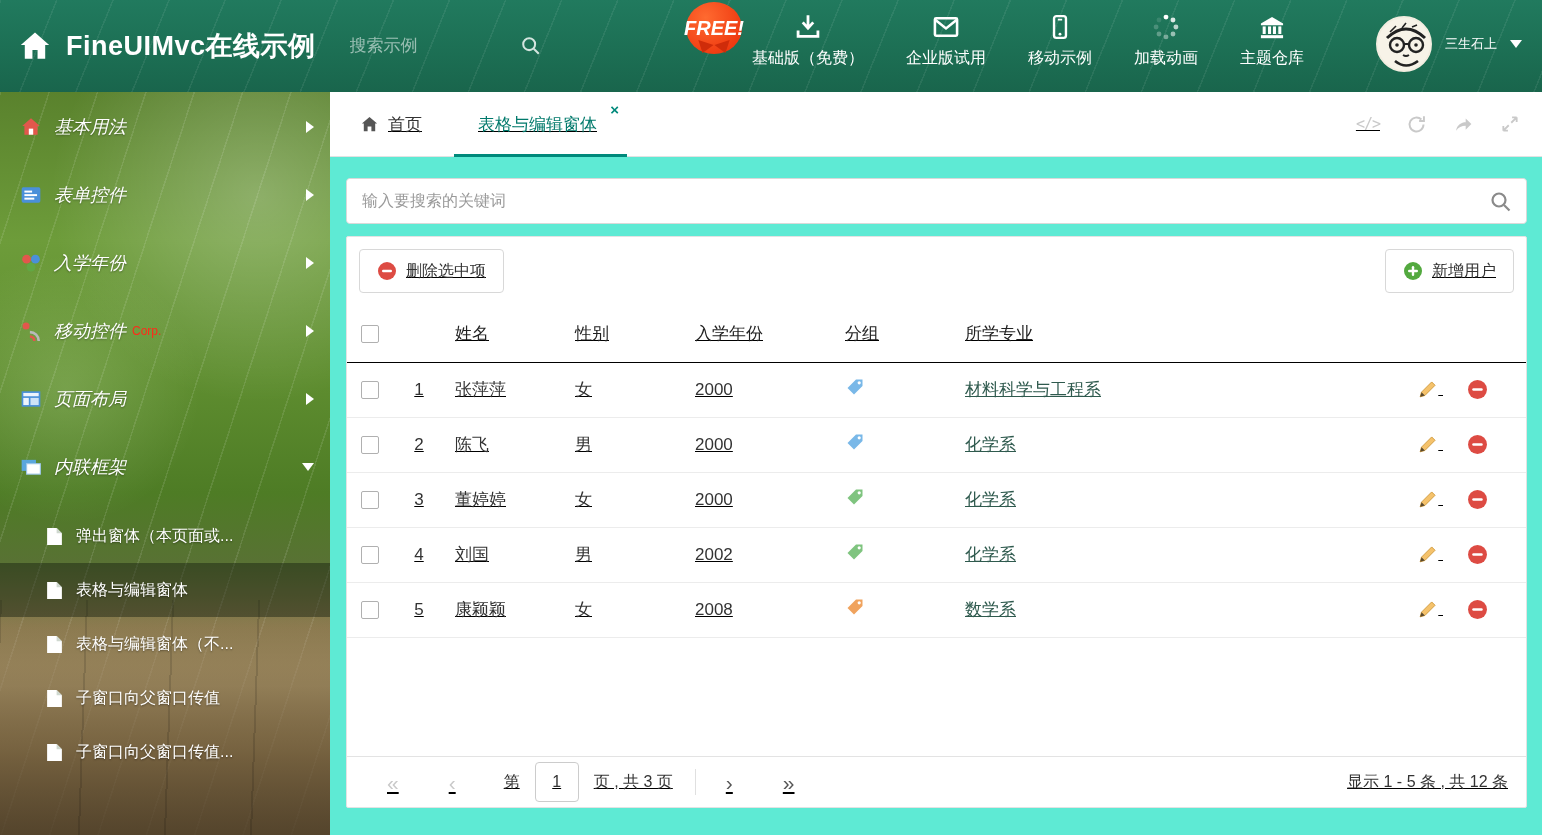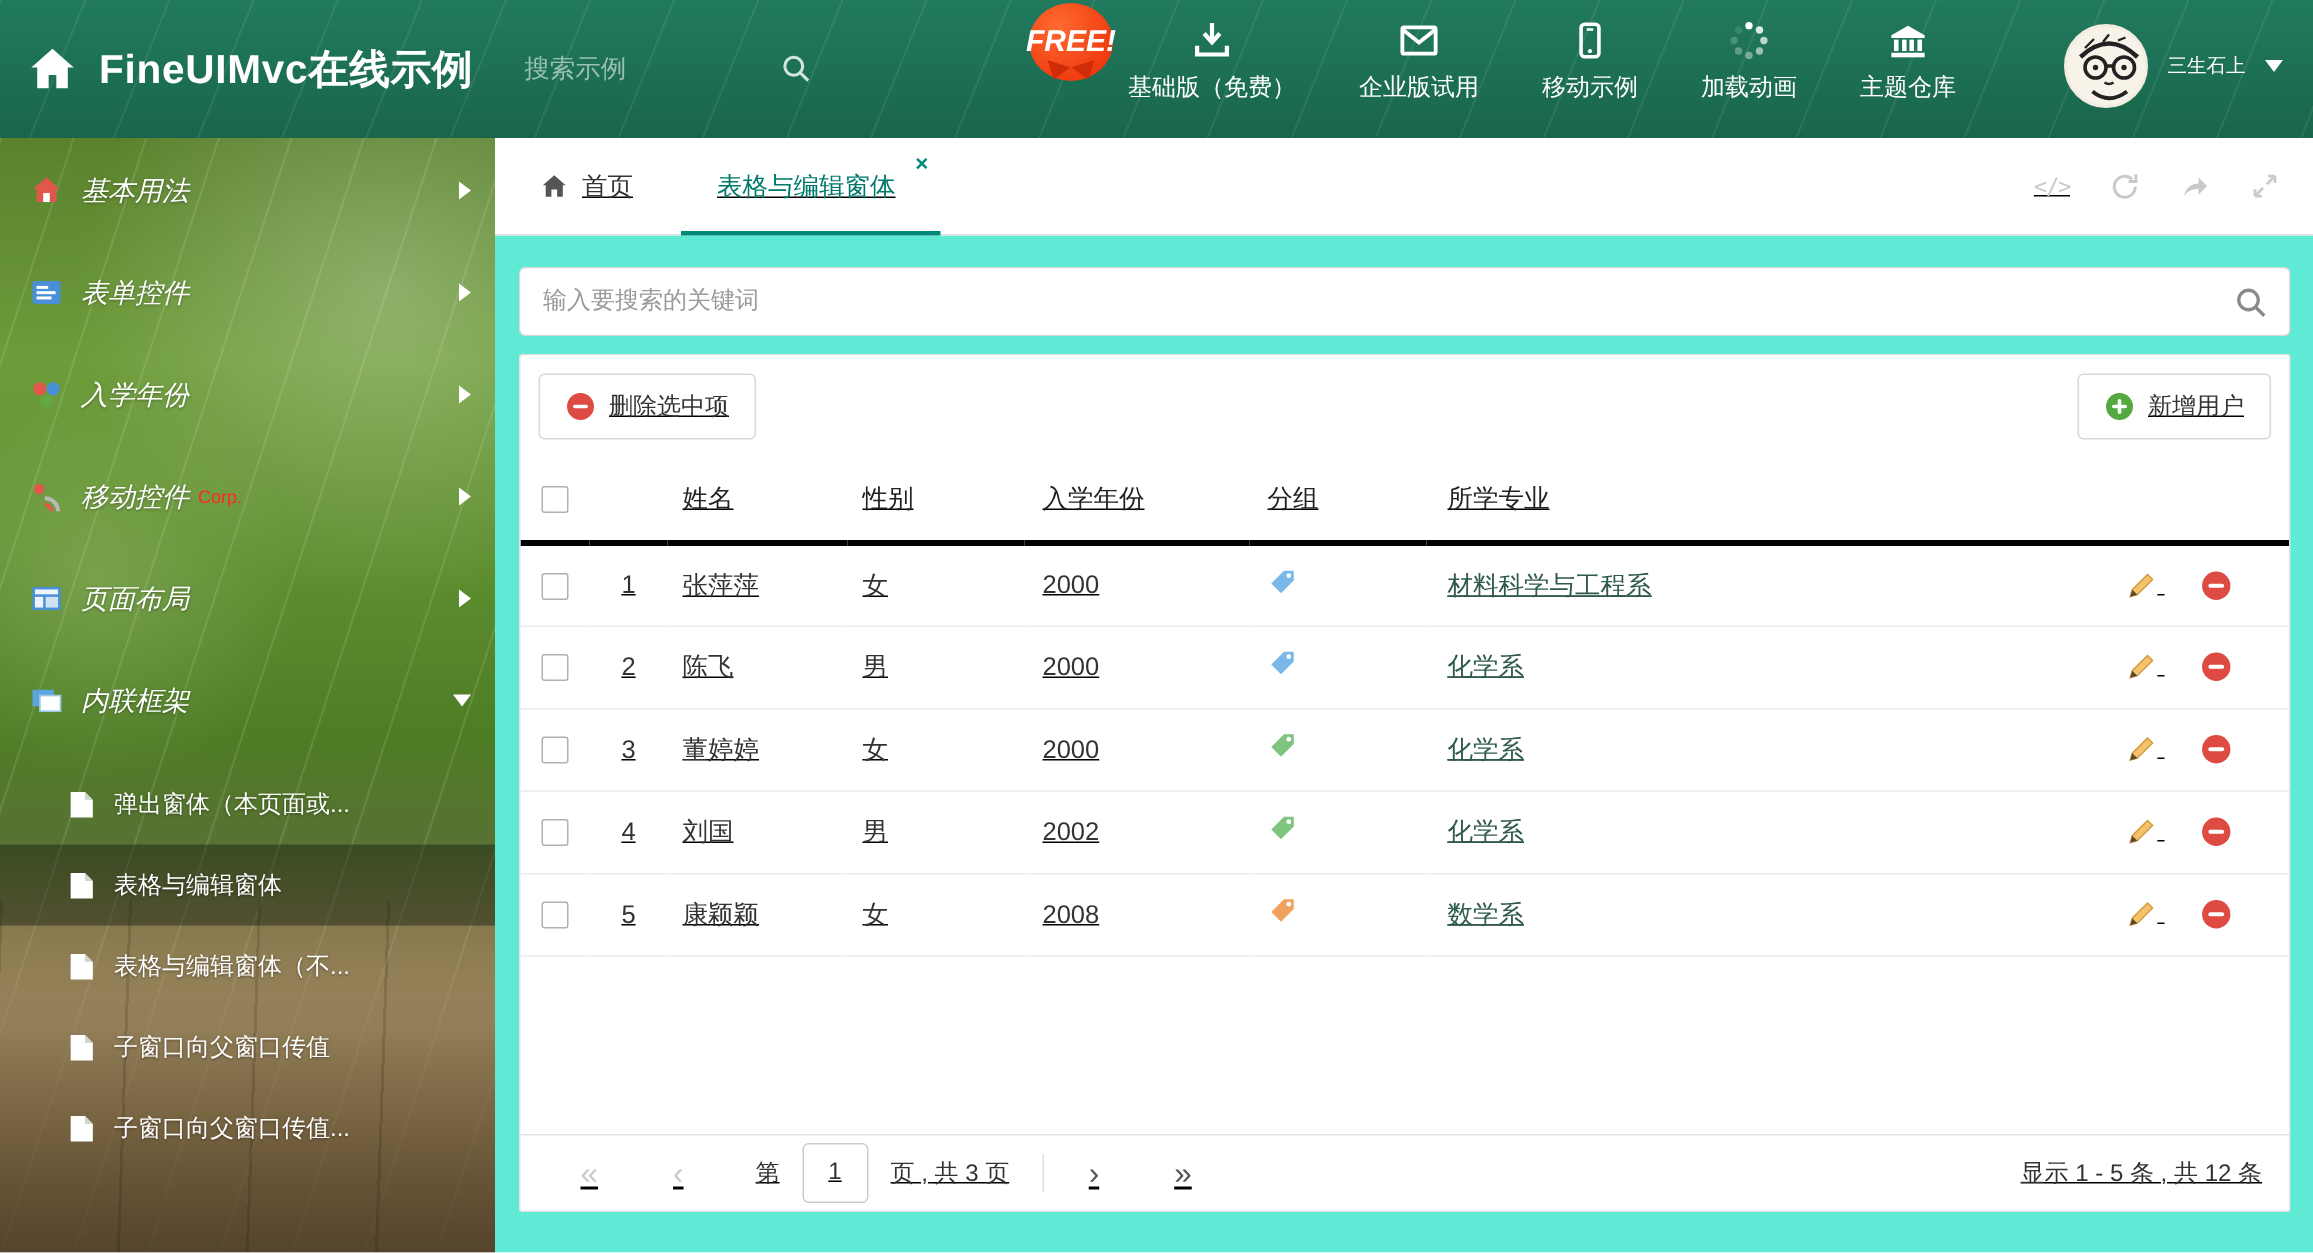--- a/index.html
+++ b/index.html
@@ -75,21 +75,21 @@
   .filter-select { flex:1; height:46px; border:1px solid #d9d9d9; border-radius:4px; display:flex; align-items:center; justify-content:space-between; padding:0 16px; font-size:16px; color:#333; cursor:pointer; background:#fff; }
   .caret-down-g { width:0; height:0; border:7px solid transparent; border-top:9px solid #8a8a8a; margin-top:8px; }
 
   .panel { margin:0 15px 0 16px; border:1px solid #e3e3e3; border-radius:2px; height:572px; display:flex; flex-direction:column; background:#fff; }
   .toolbar { display:flex; padding:12px; flex:none; }
   .btn { display:inline-flex; align-items:center; gap:9px; height:44px; padding:0 17px; background:#fff; border:1px solid #d8d8d8; border-radius:4px; font-size:16px; color:#333; cursor:pointer; font-family:inherit; }
   .btn-add { margin-left:auto; }
 
   .table-wrap { flex:1; overflow:hidden; }
   table.grid { width:100%; border-collapse:collapse; table-layout:fixed; }
-  .grid th { height:57px; font-size:17px; color:#222; font-weight:400; text-align:left; border-bottom:4px solid #000000; padding-left:10px; }
+  .grid th { height:57px; font-size:17px; color:#222; font-weight:400; text-align:left; border-bottom:1px solid #000000; padding-left:10px; }
   .grid td { height:55px; font-size:17px; color:#333; border-bottom:1px solid #ececec; padding-left:10px; }
   .grid th:nth-child(1), .grid td:nth-child(1) { text-align:center; padding-left:0; }
   .grid th:nth-child(2), .grid td:nth-child(2) { text-align:center; padding-left:0; }
   .grid th:nth-child(5), .grid td:nth-child(5) { padding-left:12px; }
   .grid th:nth-child(6), .grid td:nth-child(6) { padding-left:12px; }
   .grid th:nth-child(7), .grid td:nth-child(7) { padding-left:14px; }
   .grid td:nth-child(8) { text-align:right; padding-right:38px; white-space:nowrap; }
   .cbx { appearance:none; -webkit-appearance:none; width:18px; height:18px; border:1px solid #b0b0b0; border-radius:2px; background:#fff; vertical-align:middle; cursor:pointer; }
   .major-link { color:#2f5a4e; text-decoration:underline; cursor:pointer; }
   .tag-ic { display:inline-flex; width:20px; height:20px; }

